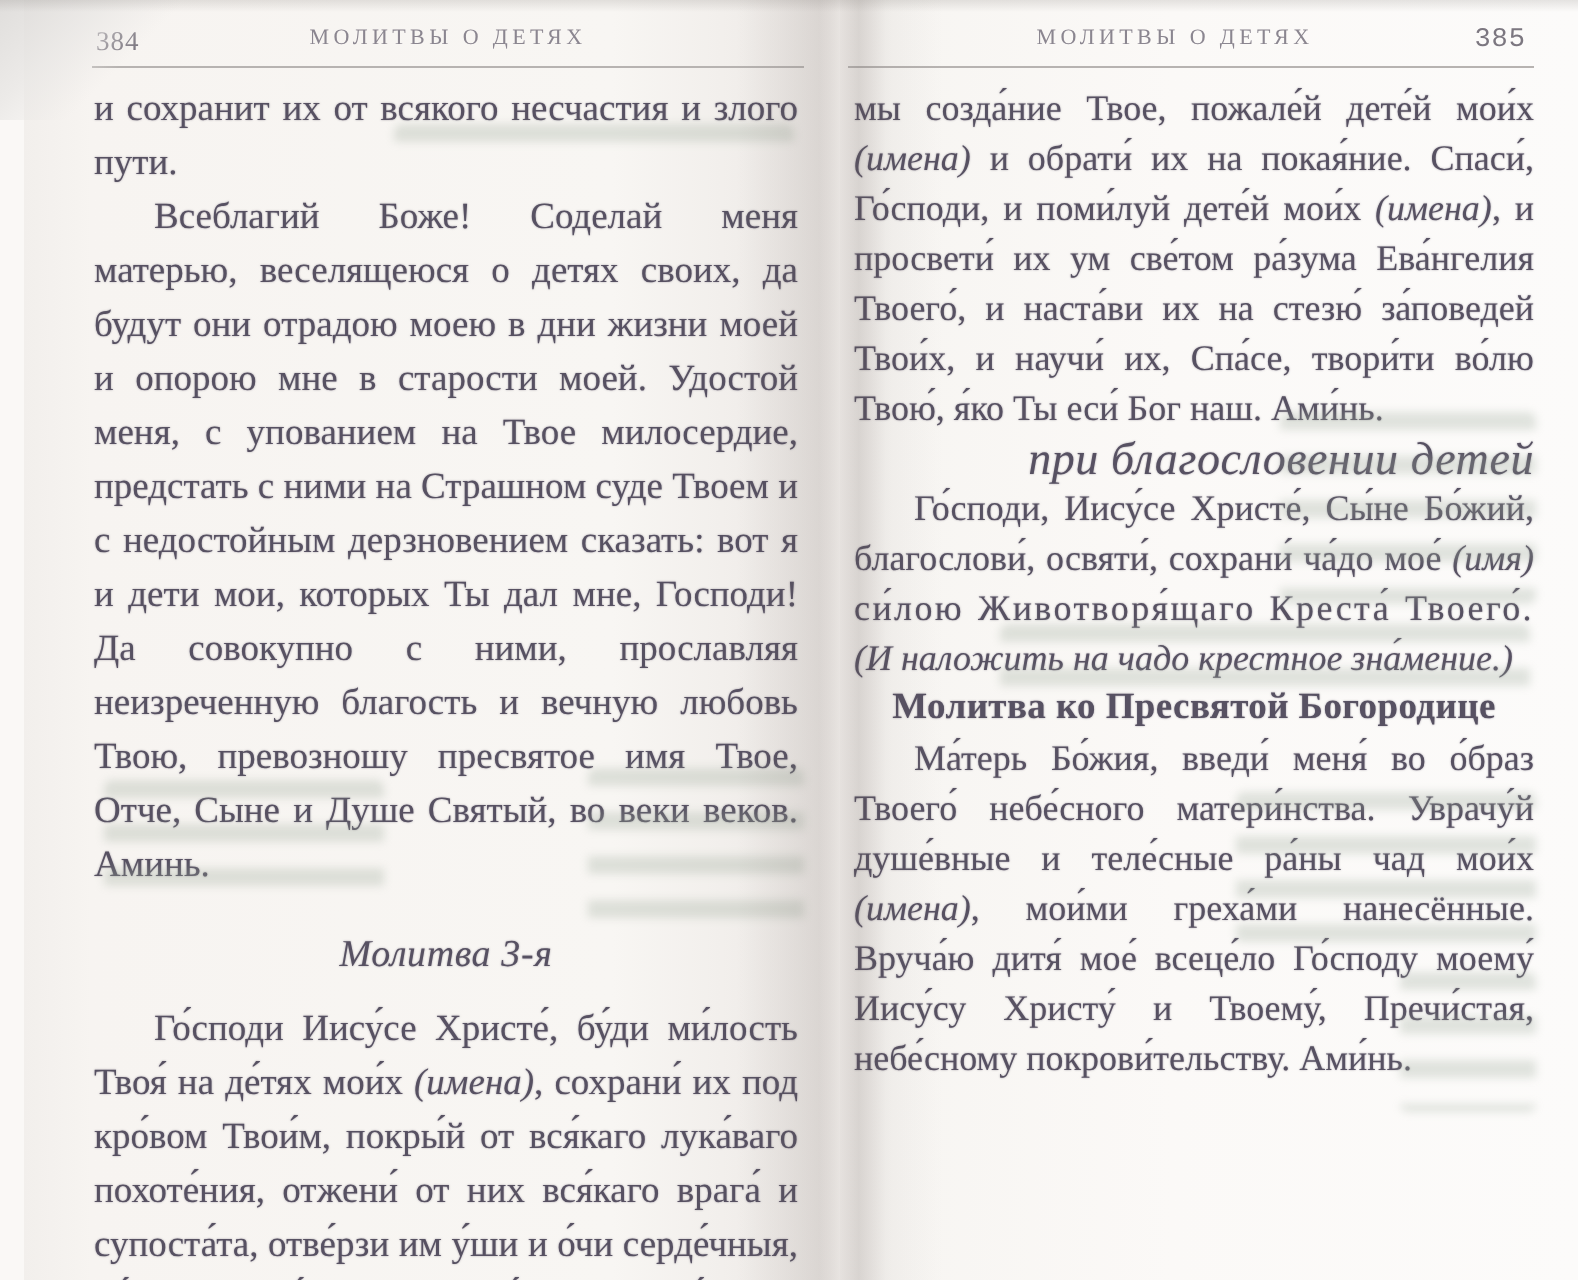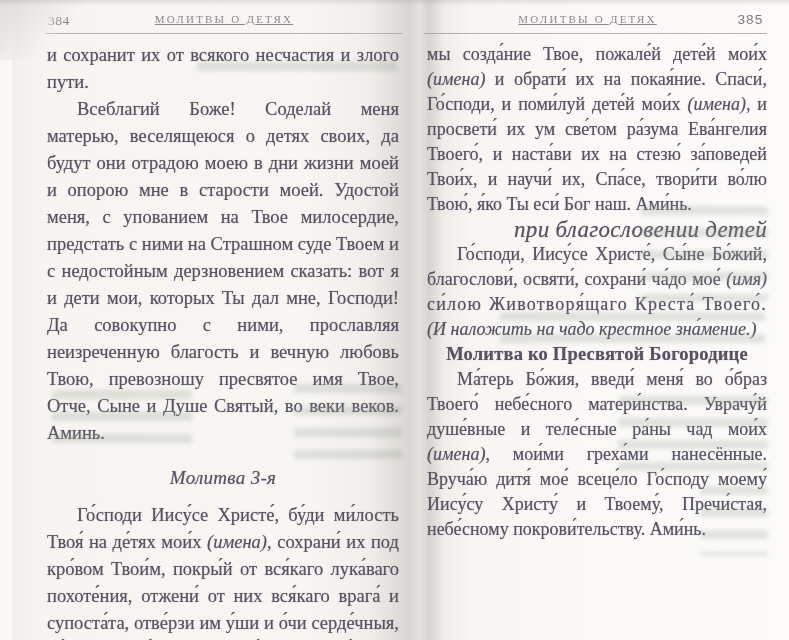--- a/index.html
+++ b/index.html
@@ -45,21 +45,21 @@
   }
   
   .running-head{position:absolute;top:13px;left:0;right:0;height:18px;}
   .pagenum{
     position:absolute;font-size:13.5px;color:#7c7780;letter-spacing:.5px;
   }
   .page.left .pagenum{left:36px;}
   .page.right .pagenum{right:26px;font-family:Liberation Mono, monospace;}
   .running-title{
     position:absolute;left:0;right:0;text-align:center;
-    font-size:11px;letter-spacing:2.2px;color:#8b8690;text-decoration:underline;
+    font-size:11px;letter-spacing:2.2px;color:#8b8690;
   }
   .page.left .running-title{left:36px;right:32px;}
   .page.right .running-title{left:6px;right:40px;}
   .rule{position:absolute;top:33px;height:1px;background:#b7b3b1;}
   .page.left .rule{left:34px;right:30px;}
   .page.right .rule{left:4px;right:22px;}
   
   .body-text{
     position:absolute;top:42px;
     color:#575162;

